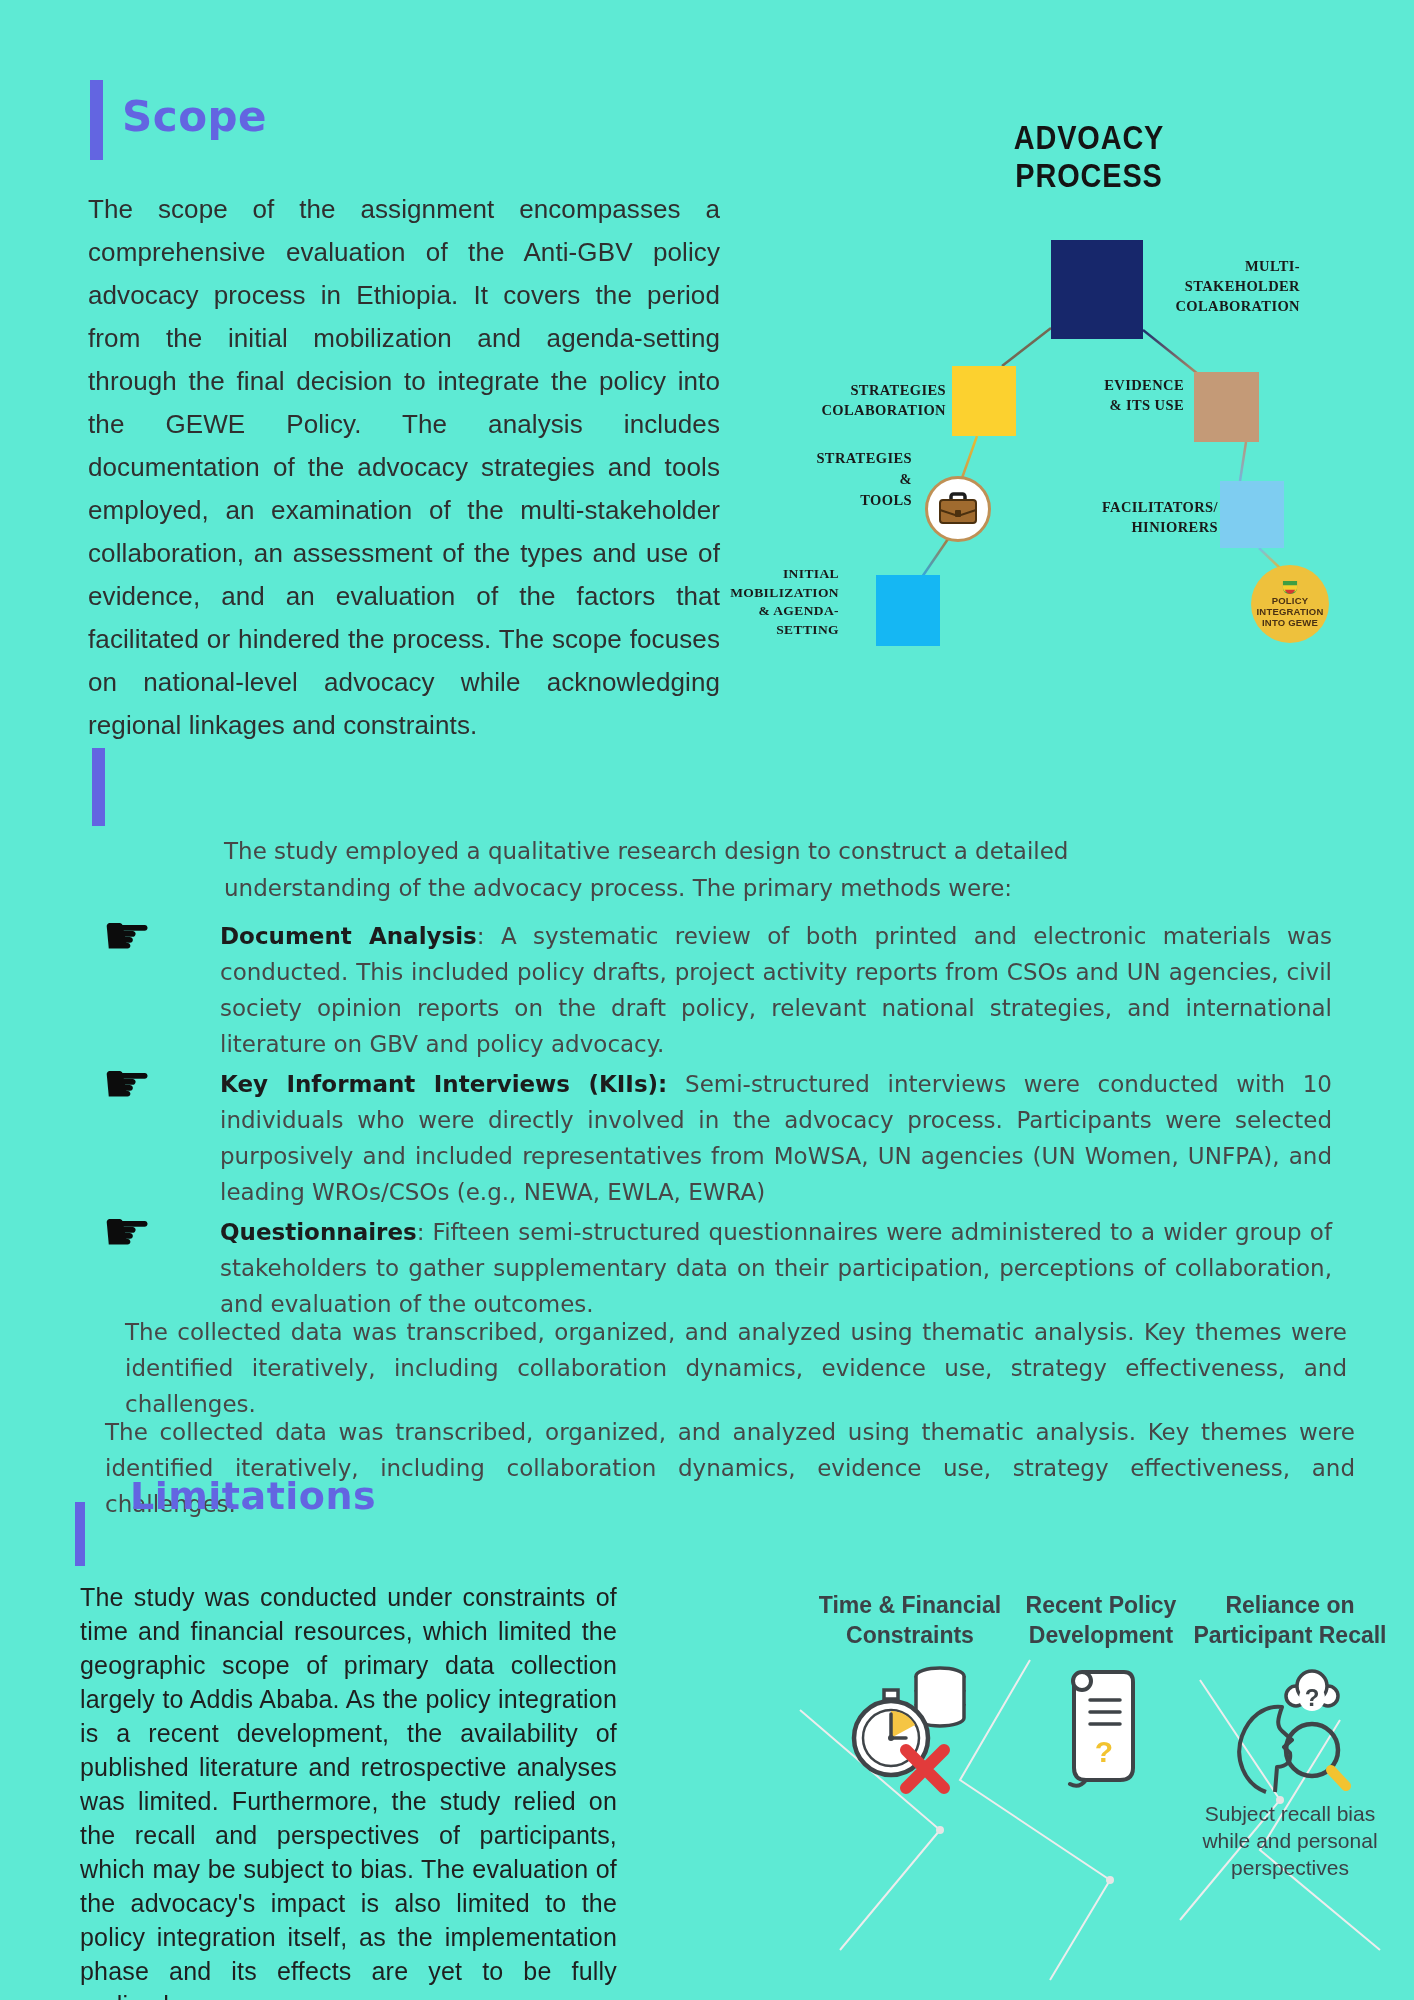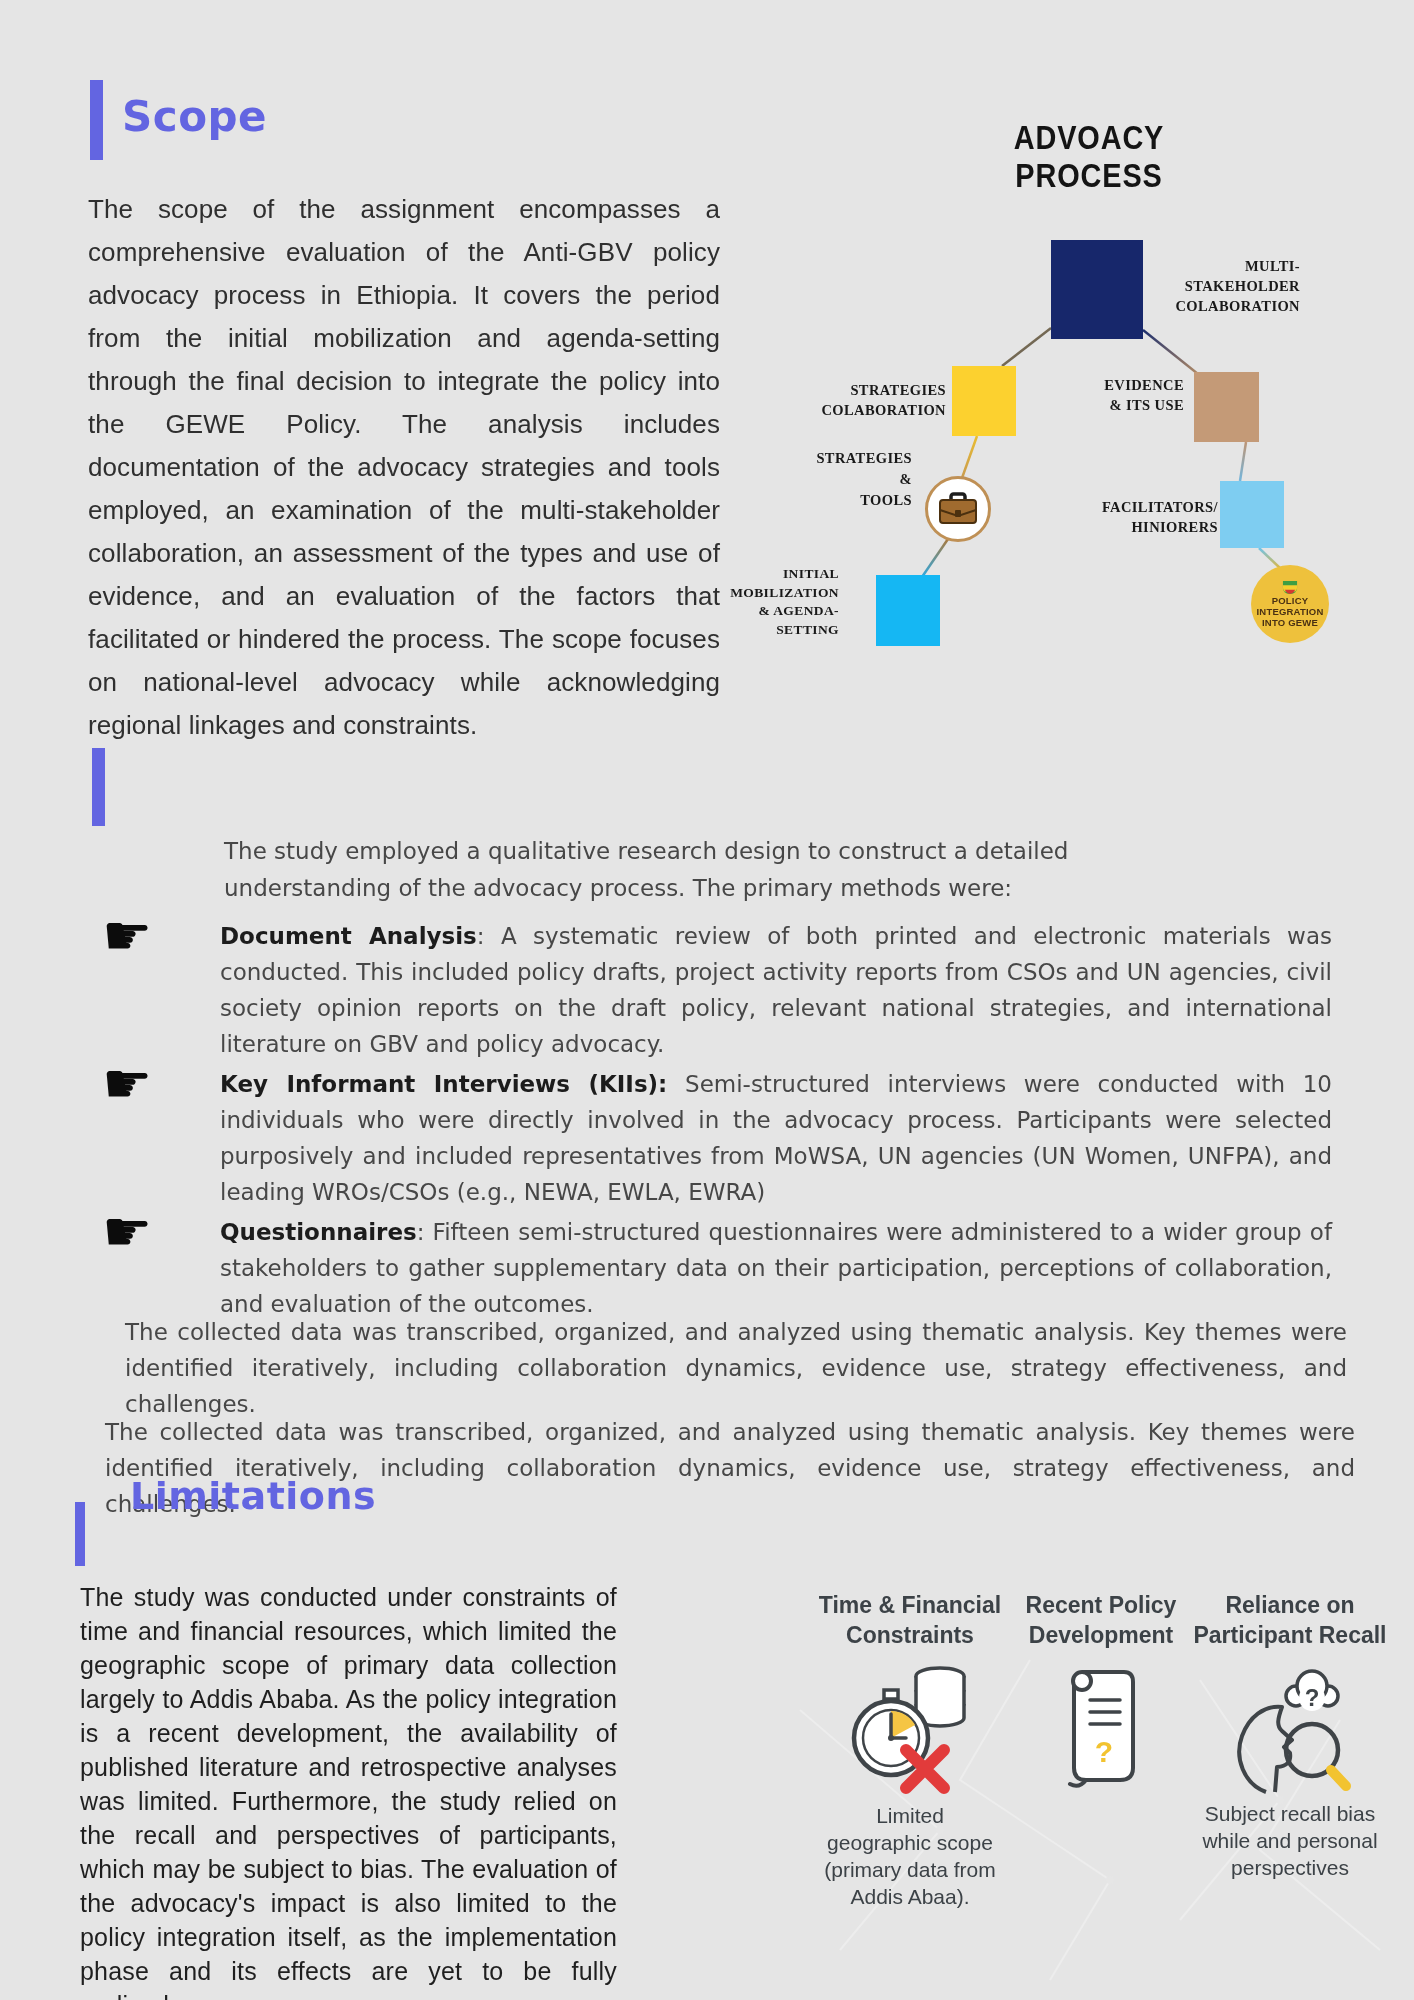--- a/index.html
+++ b/index.html
@@ -1,16 +1,16 @@
 <!DOCTYPE html>
 <html><head>
 <meta charset="utf-8">
 <style>
   html,body{margin:0;padding:0;background:#ffffff;}
-  .page{position:relative;width:1414px;height:2000px;background:#e5e5e5;overflow:hidden;
+  .page{position:relative;width:1414px;height:2000px;background:#5eead4;overflow:hidden;
         font-family:"Liberation Sans",sans-serif;color:#222;}
 
   
   .rule{position:absolute;background:#6365e1;}
   .rule.scope{left:90px;top:80px;width:13px;height:80px;}
   .rule.method{left:92px;top:748px;width:13px;height:78px;}
   .rule.limit{left:75px;top:1502px;width:10px;height:64px;}
   .h-purple{position:absolute;color:#6365e1;font-weight:bold;font-family:"DejaVu Sans",sans-serif;letter-spacing:.5px;}
   .h-scope{left:122px;top:92px;font-size:42px;}
   .h-method{left:123px;top:766px;font-size:42px;}
@@ -237,26 +237,20 @@
       </g>
       <rect x="38" y="30" width="14" height="9" fill="#fff" stroke="#3f4448" stroke-width="3.5"></rect>
       <circle cx="45" cy="78" r="37" fill="#ffffff" stroke="#3f4448" stroke-width="4.5"></circle>
       <circle cx="45" cy="78" r="28" fill="#ffffff" stroke="#3f4448" stroke-width="2.5"></circle>
       <path d="M45 78 L45 51 A27 27 0 0 1 69 65 Z" fill="#f5c544"></path>
       <path d="M45 78 V54 M45 78 H60" stroke="#3f4448" stroke-width="3.5" stroke-linecap="round" fill="none"></path>
       <circle cx="45" cy="78" r="3" fill="#3f4448"></circle>
       <path d="M60 90 L98 128 M98 90 L60 128" stroke="#e23b3b" stroke-width="12" stroke-linecap="round"></path>
     </svg>
   </div>
-  <div class="card-caption cc1">
-    <div>Limited</div>
-    <div>geographic scope</div>
-    <div>(primary data from</div>
-    <div>Addis Abaa).</div>
-  </div>
 
   <div class="card-title ct2">
     <div>Recent Policy</div>
     <div>Development</div>
   </div>
   <div class="card-icon ci2">
     <svg width="92" height="135" viewBox="0 0 92 135">
       <path d="M26 12 H68 Q77 12 77 22 V108 Q77 120 64 120 H30 Q18 120 18 108 V22" fill="#ffffff" stroke="#3f4448" stroke-width="4"></path>
       <circle cx="26" cy="21" r="9" fill="#ffffff" stroke="#3f4448" stroke-width="4"></circle>
       <path d="M30 120 q-7 9 -16 4" fill="none" stroke="#3f4448" stroke-width="4" stroke-linecap="round"></path>

